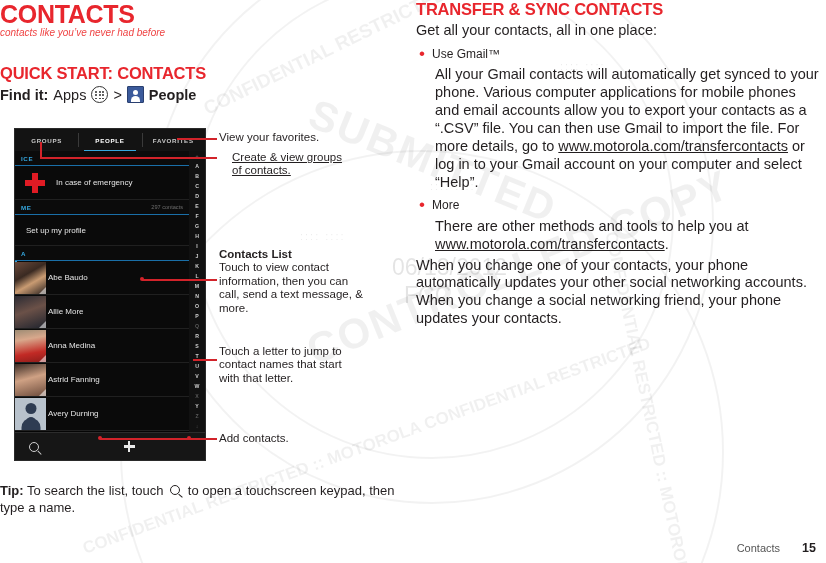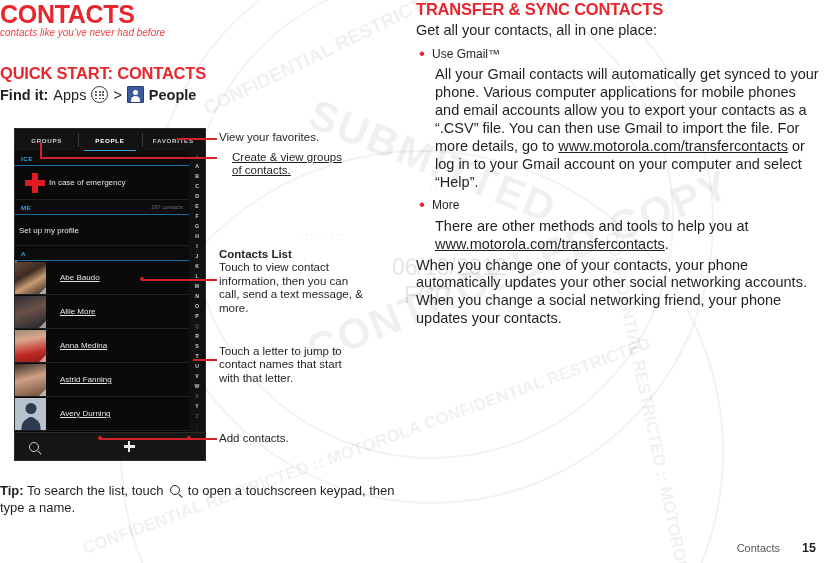--- a/index.html
+++ b/index.html
@@ -204,22 +204,22 @@
     position: relative;
     height: 33px;
     display: flex;
     align-items: center;
     border-bottom: 1px solid #202020;
     background: #0a0a0a;
     color: #e4e4e4;
     font-size: 8px;
   }
   .row.tall { height: 30px; }
-  .row .label { padding-left: 4px; }
-  .row.with-avatar .label { padding-left: 14px; text-decoration: underline; }
+  .row .label { padding-left: 11px; }
+  .row.with-avatar .label { padding-left: 2px; }
   .ice-plus {
     width: 20px; height: 20px;
     margin-left: 10px;
     position: relative;
     flex: none;
   }
   .ice-plus::before, .ice-plus::after {
     content: "";
     position: absolute;
     background: #e01b24;

